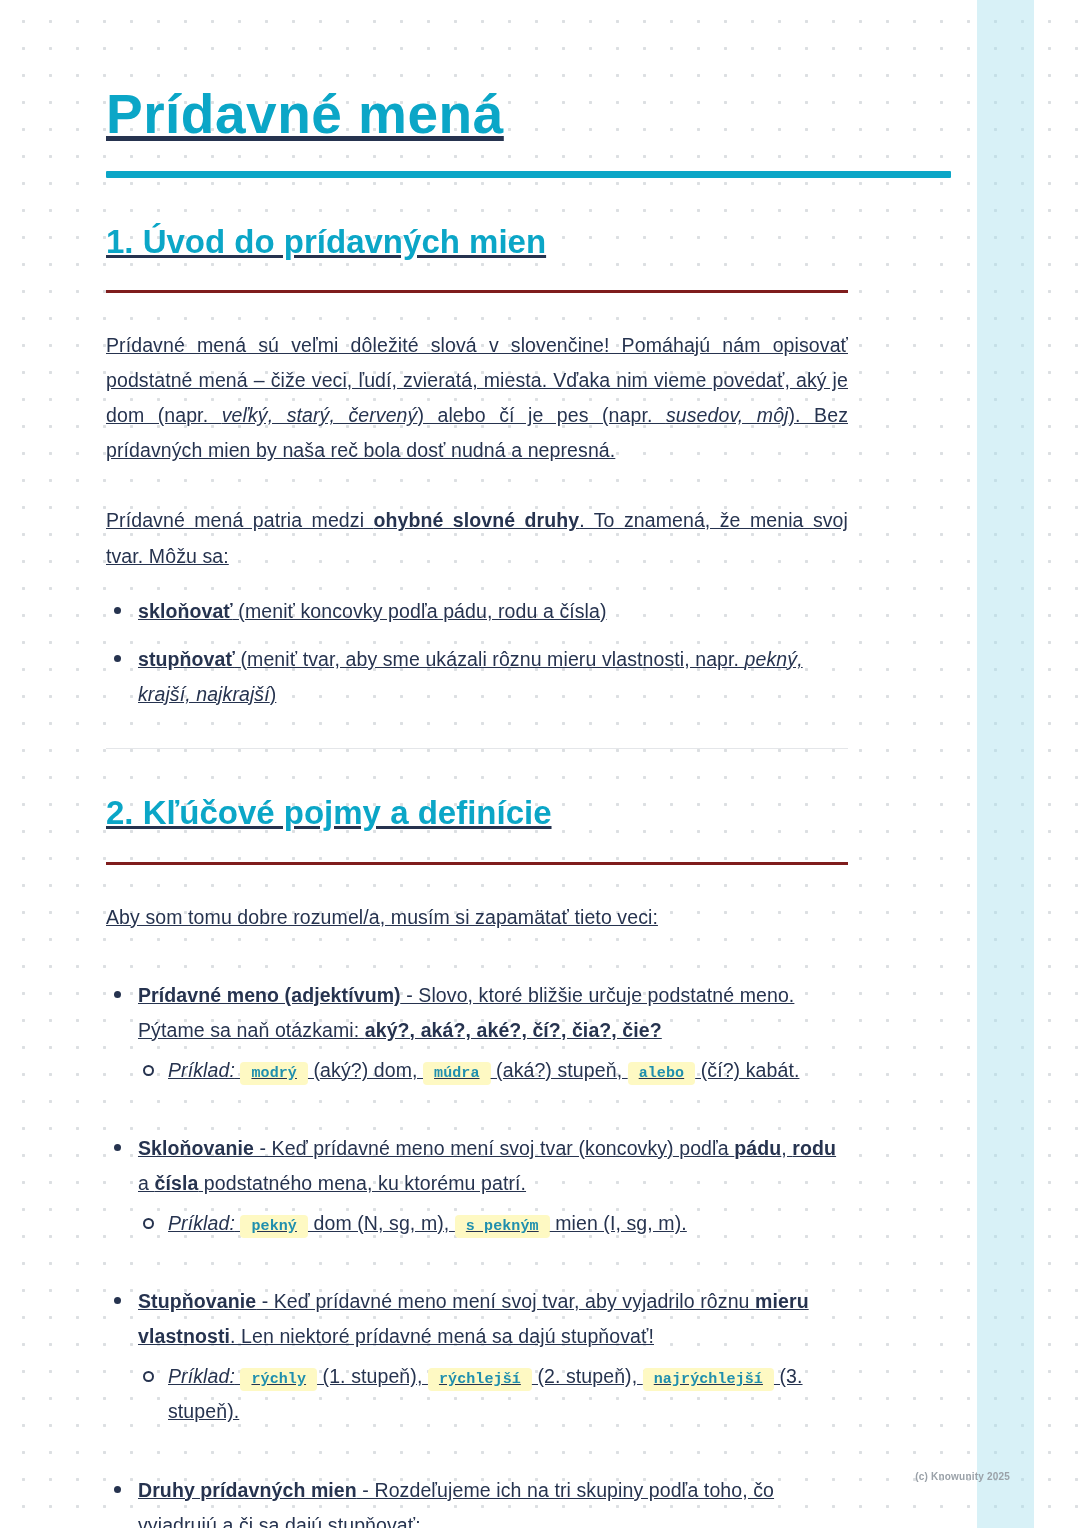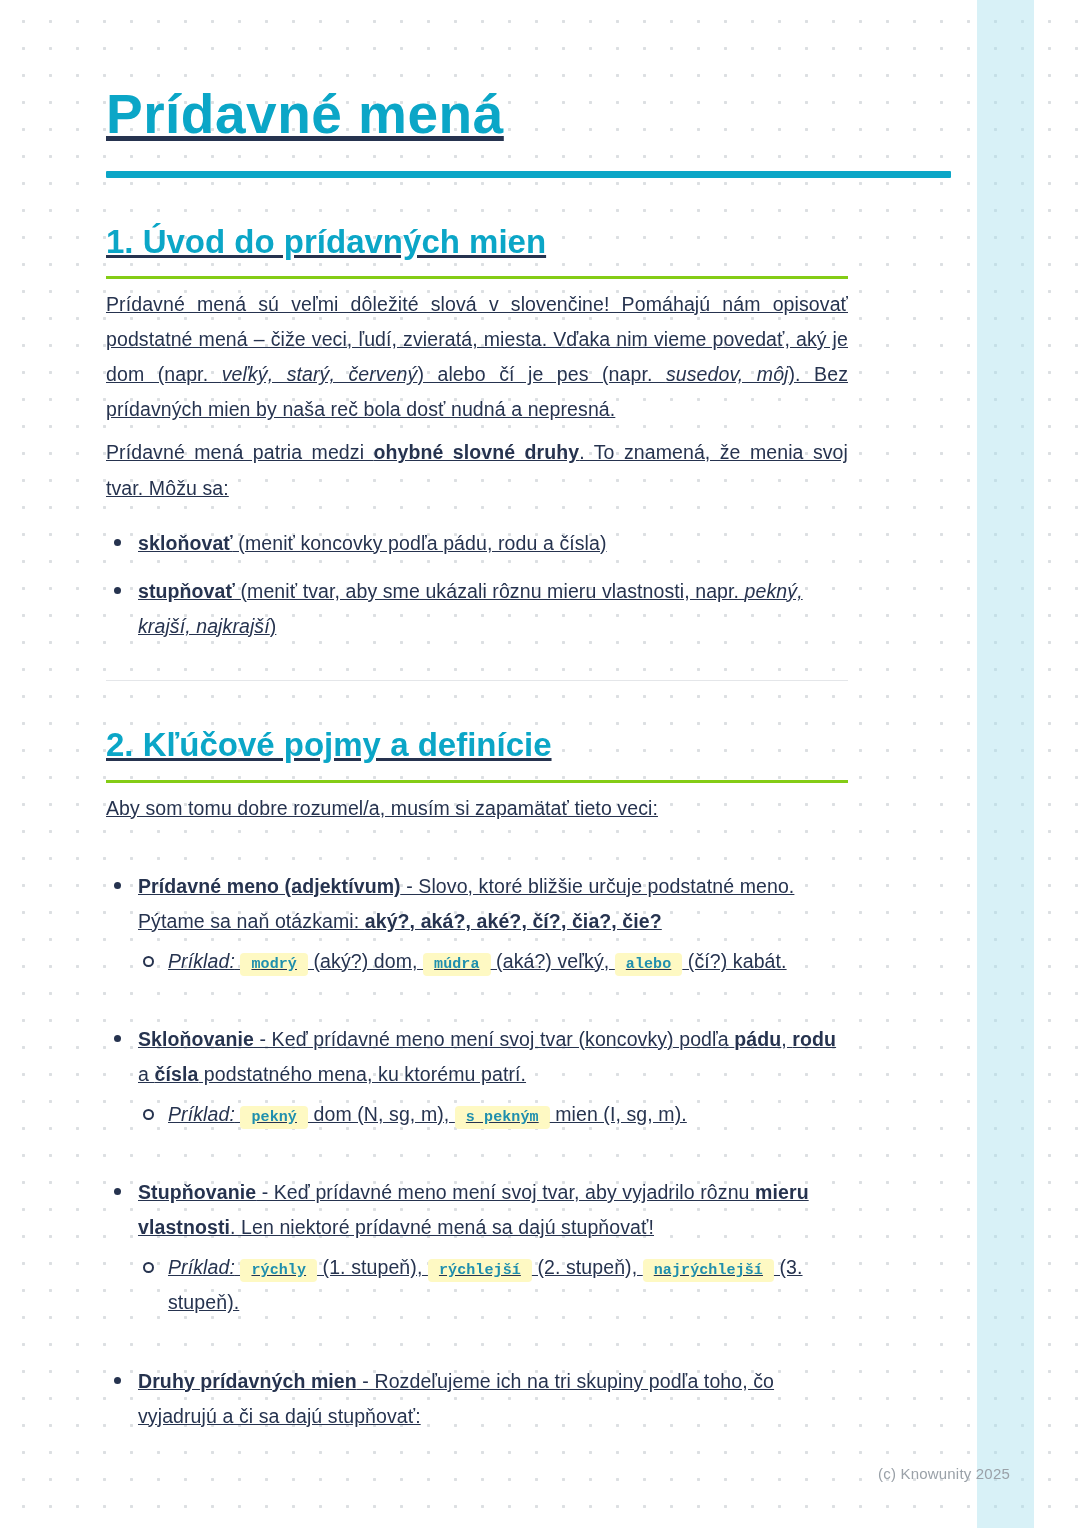--- a/index.html
+++ b/index.html
@@ -24,24 +24,24 @@
   h1.page-title {
     font-size:55px; font-weight:800; letter-spacing:0.5px;
     color:#0ba6c7; line-height:1.1;
   }
   .title-rule {
     width:845px; height:7px; background:#0ba6c7; margin-top:26px; border-radius:1px;
   }
   h2.section-heading {
     margin-top:44px;
     font-size:33px; font-weight:800; color:#0ba6c7; line-height:1.2;
-    padding-bottom:15px; border-bottom:3px solid #84cc16;
+    padding-bottom:29px; border-bottom:3px solid #7f1d1d;
   }
   p.body-text {
-    margin-top:8px; font-size:19.5px; line-height:1.8; letter-spacing:0.1px;
+    margin-top:35px; font-size:19.5px; line-height:1.8; letter-spacing:0.1px;
   }
   .just { text-align:justify; }
   .b { font-weight:bold;text-align:right; }
   .i { font-style:italic; }
   .chip {
     font-family:"Liberation Mono", "DejaVu Sans Mono", monospace;
     font-size:15px; font-weight:bold; color:#1f8fae;
     background:#fef9c3; padding:3px 11px; border-radius:4px;
     white-space:nowrap;
   }
@@ -65,21 +65,21 @@
     content:""; position:absolute; left:5px; top:12px;
     width:7px; height:7px; border-radius:50%;
     border:2px solid #26334f; background:transparent;
   }
   ul.terms > li { margin-bottom:26px;margin-top:43px; }
   hr.divider {
     border:none; border-top:1px solid #e4e6e9; margin-top:36px;
   }
   .footer {
     position:absolute; right:70px; bottom:46px;
-    font-size:15px; color:#9aa1a8; letter-spacing:0.2px;
+    font-size:10px; color:#9aa1a8; letter-spacing:0.2px;font-weight:bold;
   }
 </style>
 </head>
 <body>
 
 <div class="side-stripe"></div>
 
 <div class="content">
 
   <h1 class="page-title">Prídavné mená</h1>
@@ -99,21 +99,21 @@
 
   <section>
     <h2 class="section-heading">2. Kľúčové pojmy a definície</h2>
     <p class="body-text">Aby som tomu dobre rozumel/a, musím si zapamätať tieto veci:</p>
 
     <ul class="disc terms">
 
       <li>
         <div><span class="b">Prídavné meno (adjektívum)</span><span> - Slovo, ktoré bližšie určuje podstatné meno. Pýtame sa naň otázkami: </span><span class="b">aký?, aká?, aké?, čí?, čia?, čie?</span></div>
         <ul class="circle">
-          <li><span class="i">Príklad:</span><span> </span><span class="chip">modrý</span><span> (aký?) dom, </span><span class="chip">múdra</span><span> (aká?) veľký, </span><span class="chip">alebo</span><span> (čí?) kabát.</span></li>
+          <li><span class="i">Príklad:</span><span> </span><span class="chip">modrý</span><span> (aký?) dom, </span><span class="chip">múdra</span><span> (aká?) stupeň, </span><span class="chip">alebo</span><span> (čí?) kabát.</span></li>
         </ul>
       </li>
 
       <li>
         <div><span class="b">Skloňovanie</span><span> - Keď prídavné meno mení svoj tvar (koncovky) podľa </span><span class="b">pádu</span><span>, </span><span class="b">rodu</span><span> a </span><span class="b">čísla</span><span> podstatného mena, ku ktorému patrí.</span></div>
         <ul class="circle">
           <li><span class="i">Príklad:</span><span> </span><span class="chip">pekný</span><span> dom (N, sg, m), </span><span class="chip">s pekným</span><span> mien (I, sg, m).</span></li>
         </ul>
       </li>
 

